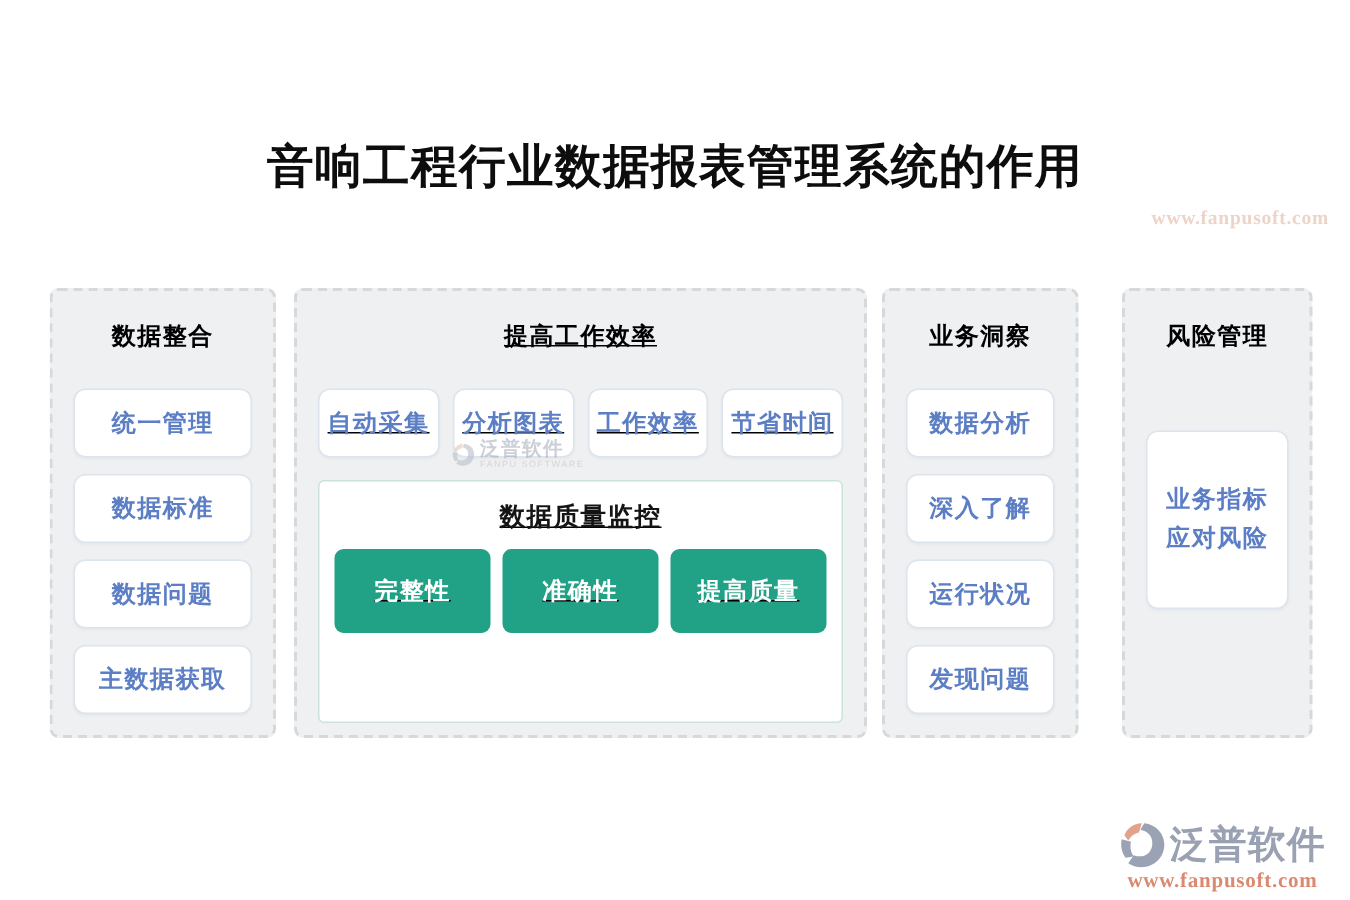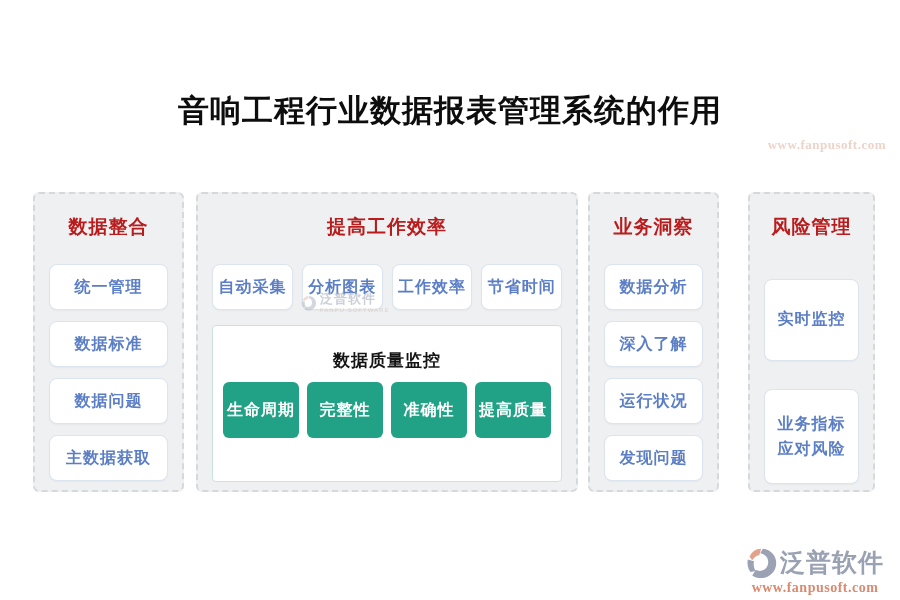--- a/index.html
+++ b/index.html
@@ -9,38 +9,38 @@
   .title{position:absolute;top:90px;left:0;width:100%;margin:0;text-align:center;
          font-size:31px;font-weight:bold;color:#0d0d0d;letter-spacing:1px;}
 
   .wm-top{position:absolute;top:137px;right:14px;font-family:"Liberation Serif",serif;
           font-weight:bold;font-size:13px;color:#eed3c8;letter-spacing:0.5px;}
 
   .panel{position:absolute;top:192px;height:300px;box-sizing:border-box;background:#eef0f2;
          border:2px dashed #d6d9dc;border-radius:6px;padding:20px 14px 6px;
          display:flex;flex-direction:column;}
   .p1{left:33px;width:151px;}
-  .p2{left:196px;width:382px;padding-bottom:8px;}
+  .p2{left:196px;width:382px;padding-bottom:8px;text-decoration:underline;}
   .p3{left:588px;width:131px;}
   .p4{left:748px;width:127px;gap:15px;}
 
-  .panel-header{margin:0 0 24px;text-align:center;font-size:19px;font-weight:bold;
-                color:#b91c1c;letter-spacing:1px;}
+  .panel-header{margin:0 0 24px;text-align:center;font-size:16px;font-weight:bold;
+                color:#000000;letter-spacing:1px;}
 
   .card{box-sizing:border-box;background:#ffffff;border:1px solid #dce4f0;border-radius:8px;
         min-height:46px;display:flex;align-items:center;justify-content:center;
         color:#5b7ec5;font-weight:bold;font-size:16px;text-align:center;
         box-shadow:0 1px 2px rgba(0,0,0,0.04);letter-spacing:1px;}
   .stack{display:flex;flex-direction:column;}
   .stack .card + .card{margin-top:11px;}
 
   .grid2{display:grid;grid-template-columns:1fr 1fr 1fr 1fr;gap:10px 9px;margin-bottom:15px;}
 
   .subpanel{box-sizing:border-box;flex:1;background:#ffffff;border:1px solid #c9e3da;
-            border-radius:4px;padding:21px 10px 10px;}
+            border-radius:4px;padding:10px 10px 10px;}
   .subpanel-header{margin:2px 0 10px;text-align:center;font-size:17px;font-weight:bold;
                    color:#141414;letter-spacing:1px;}
   .btn-row{display:flex;gap:8px;}
   .gbtn{flex:1;height:56px;background:#21a185;border-radius:6px;color:#ffffff;
         font-weight:bold;font-size:16px;display:flex;align-items:center;justify-content:center;
         letter-spacing:1px;}
 
   .card-tall{height:102px;}
   .card-tall2{height:119px;margin-top:13px;white-space:pre-line;line-height:1.6;}
 
@@ -80,39 +80,37 @@
     <h2 class="panel-header">提高工作效率</h2>
     <div class="grid2">
       <div class="card">自动采集</div>
       <div class="card">分析图表</div>
       <div class="card">工作效率</div>
       <div class="card">节省时间</div>
     </div>
     <div class="subpanel">
       <h3 class="subpanel-header">数据质量监控</h3>
       <div class="btn-row">
-        <div class="gbtn">生命周期</div>
         <div class="gbtn">完整性</div>
         <div class="gbtn">准确性</div>
         <div class="gbtn">提高质量</div>
       </div>
     </div>
   </section>
 
   <section class="panel p3 stack">
     <h2 class="panel-header">业务洞察</h2>
     <div class="card">数据分析</div>
     <div class="card">深入了解</div>
     <div class="card">运行状况</div>
     <div class="card">发现问题</div>
   </section>
 
   <section class="panel p4">
     <h2 class="panel-header">风险管理</h2>
-    <div class="card card-tall">实时监控</div>
     <div class="card card-tall2">业务指标
 应对风险</div>
   </section>
 
   <div class="wm-center">
     <span>
       <svg viewBox="0 0 36 36" aria-hidden="true">
         <path d="M19 2c9 1 15 8 15 16 0 10-8 17-17 17-4 0-7-1-10-3l4-6c8 3 14-2 14-9 0-6-4-9-9-10z" fill="#b9bfc9"></path>
         <path d="M5 28C2 24 1 19 2 14l7 2c-1 4 0 8 2 11z" fill="#b9bfc9"></path>
         <path d="M4 11c2-5 7-9 13-9l-2 7c-4 1-6 3-8 6z" fill="#e8c4b4"></path>

